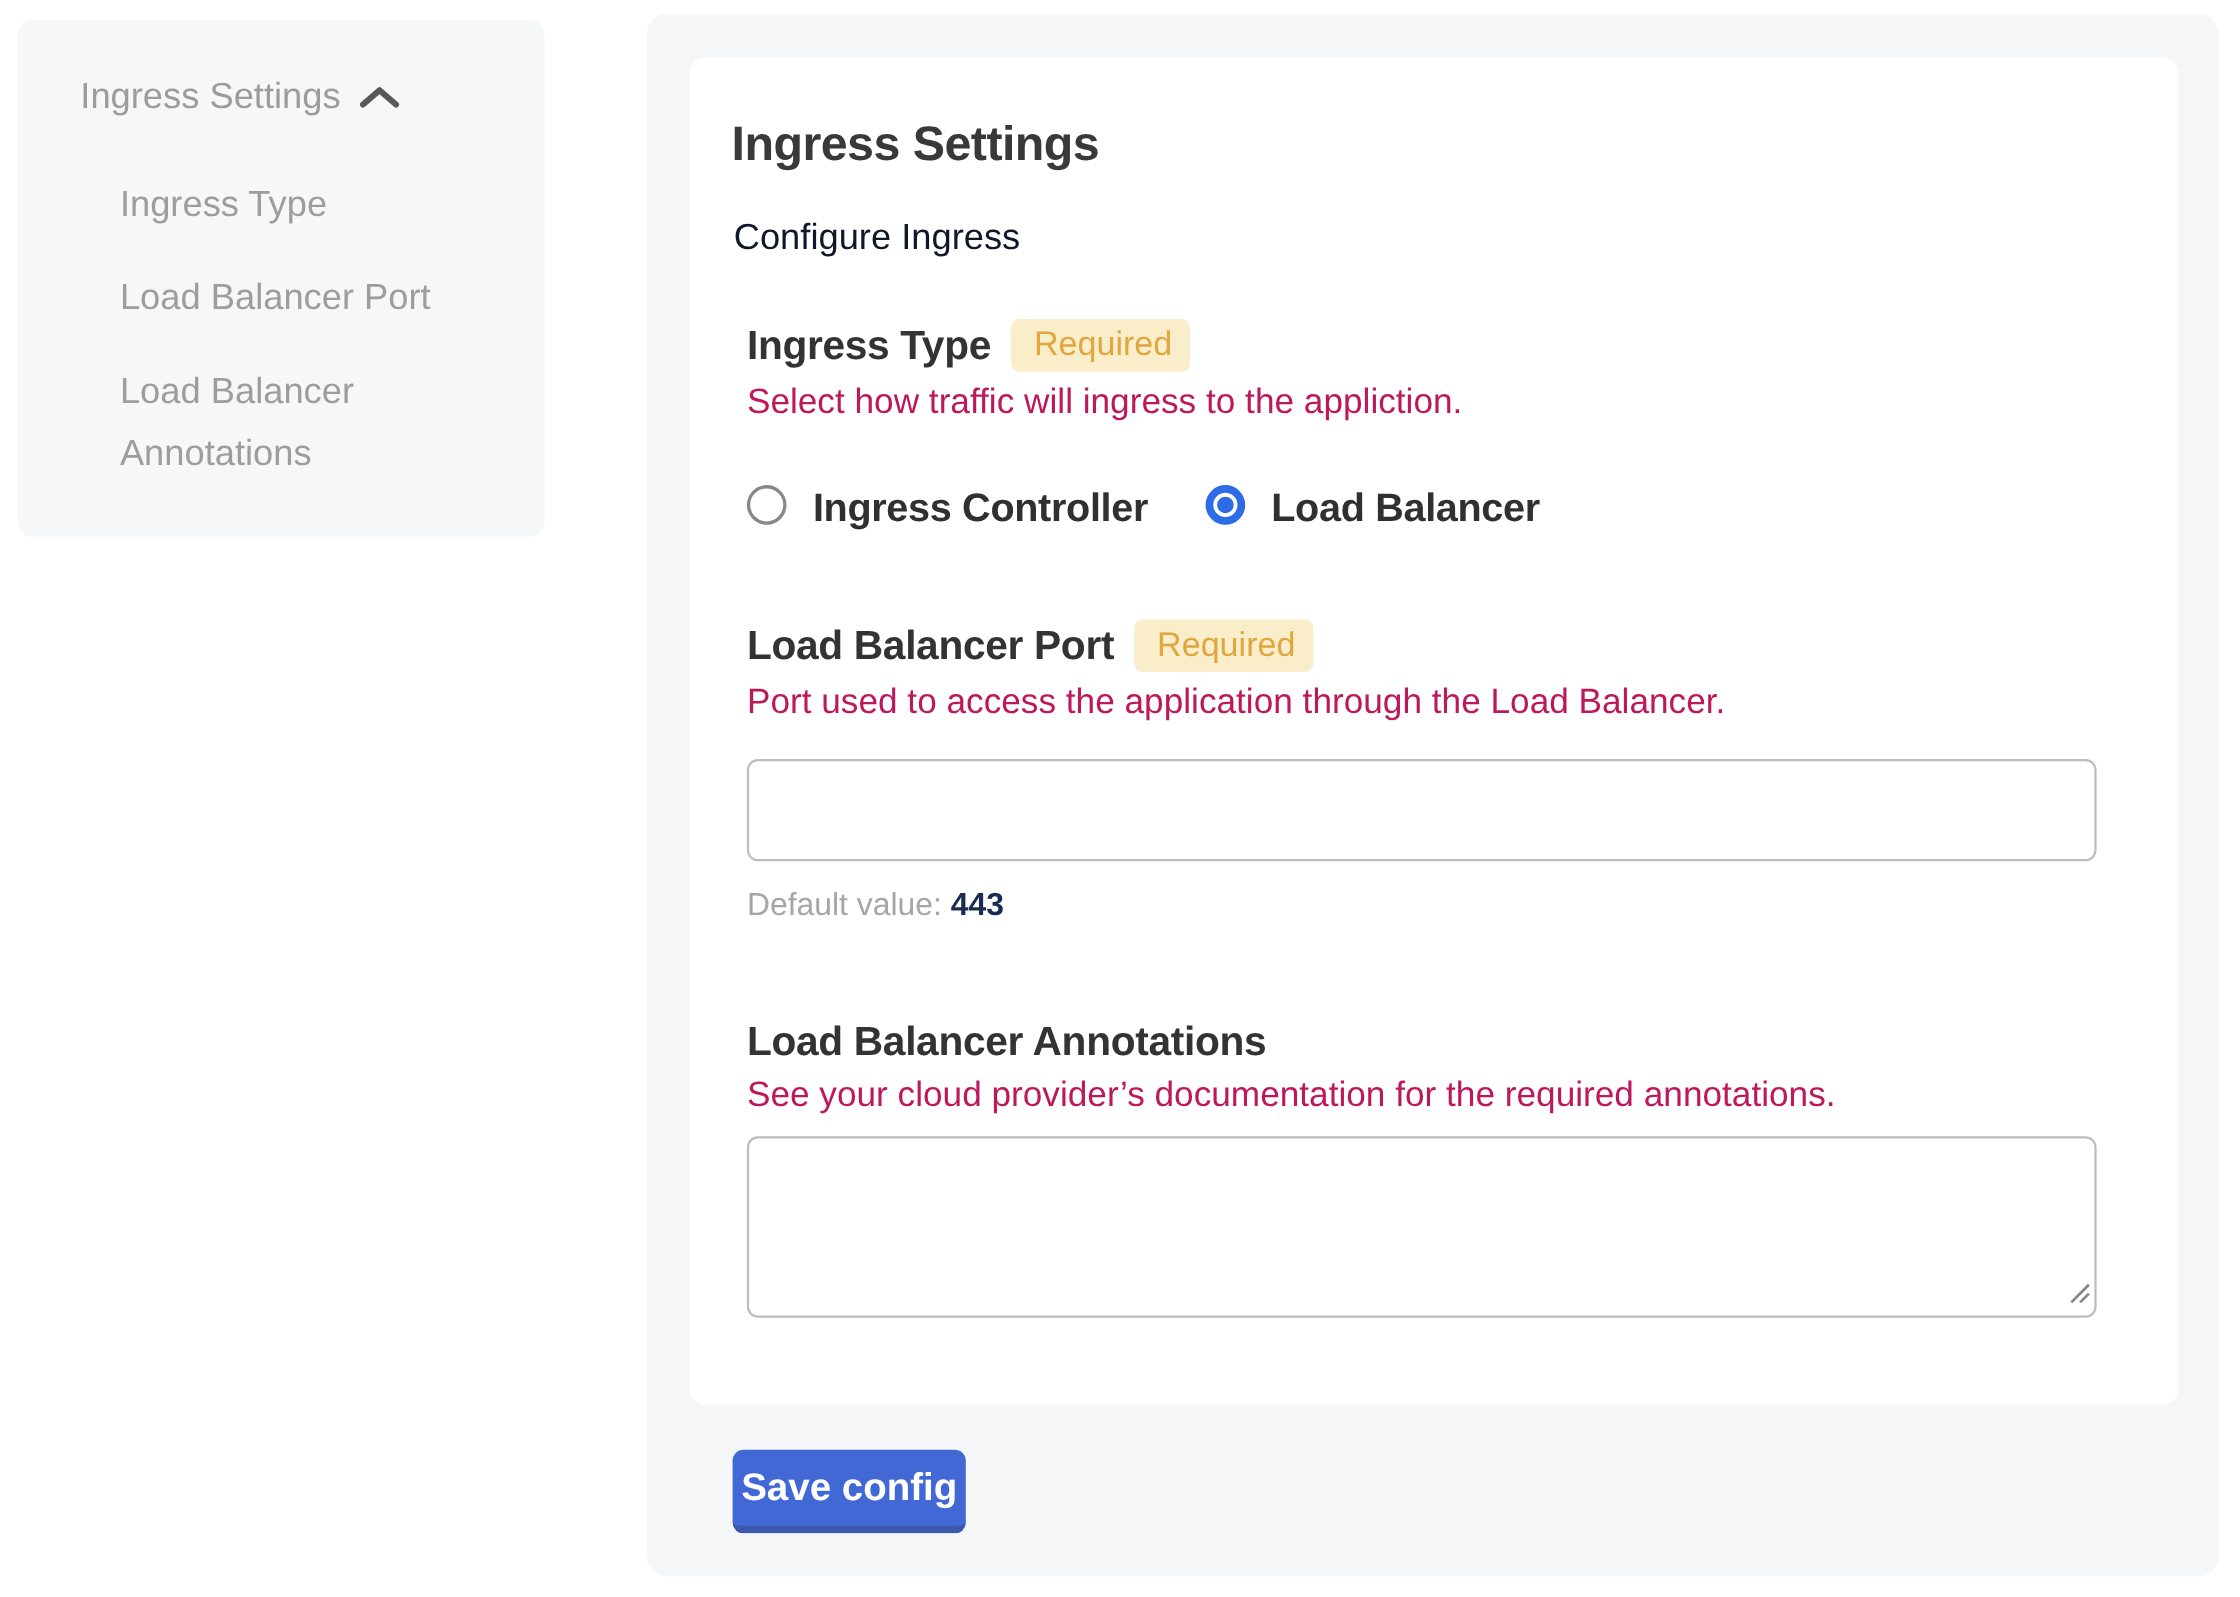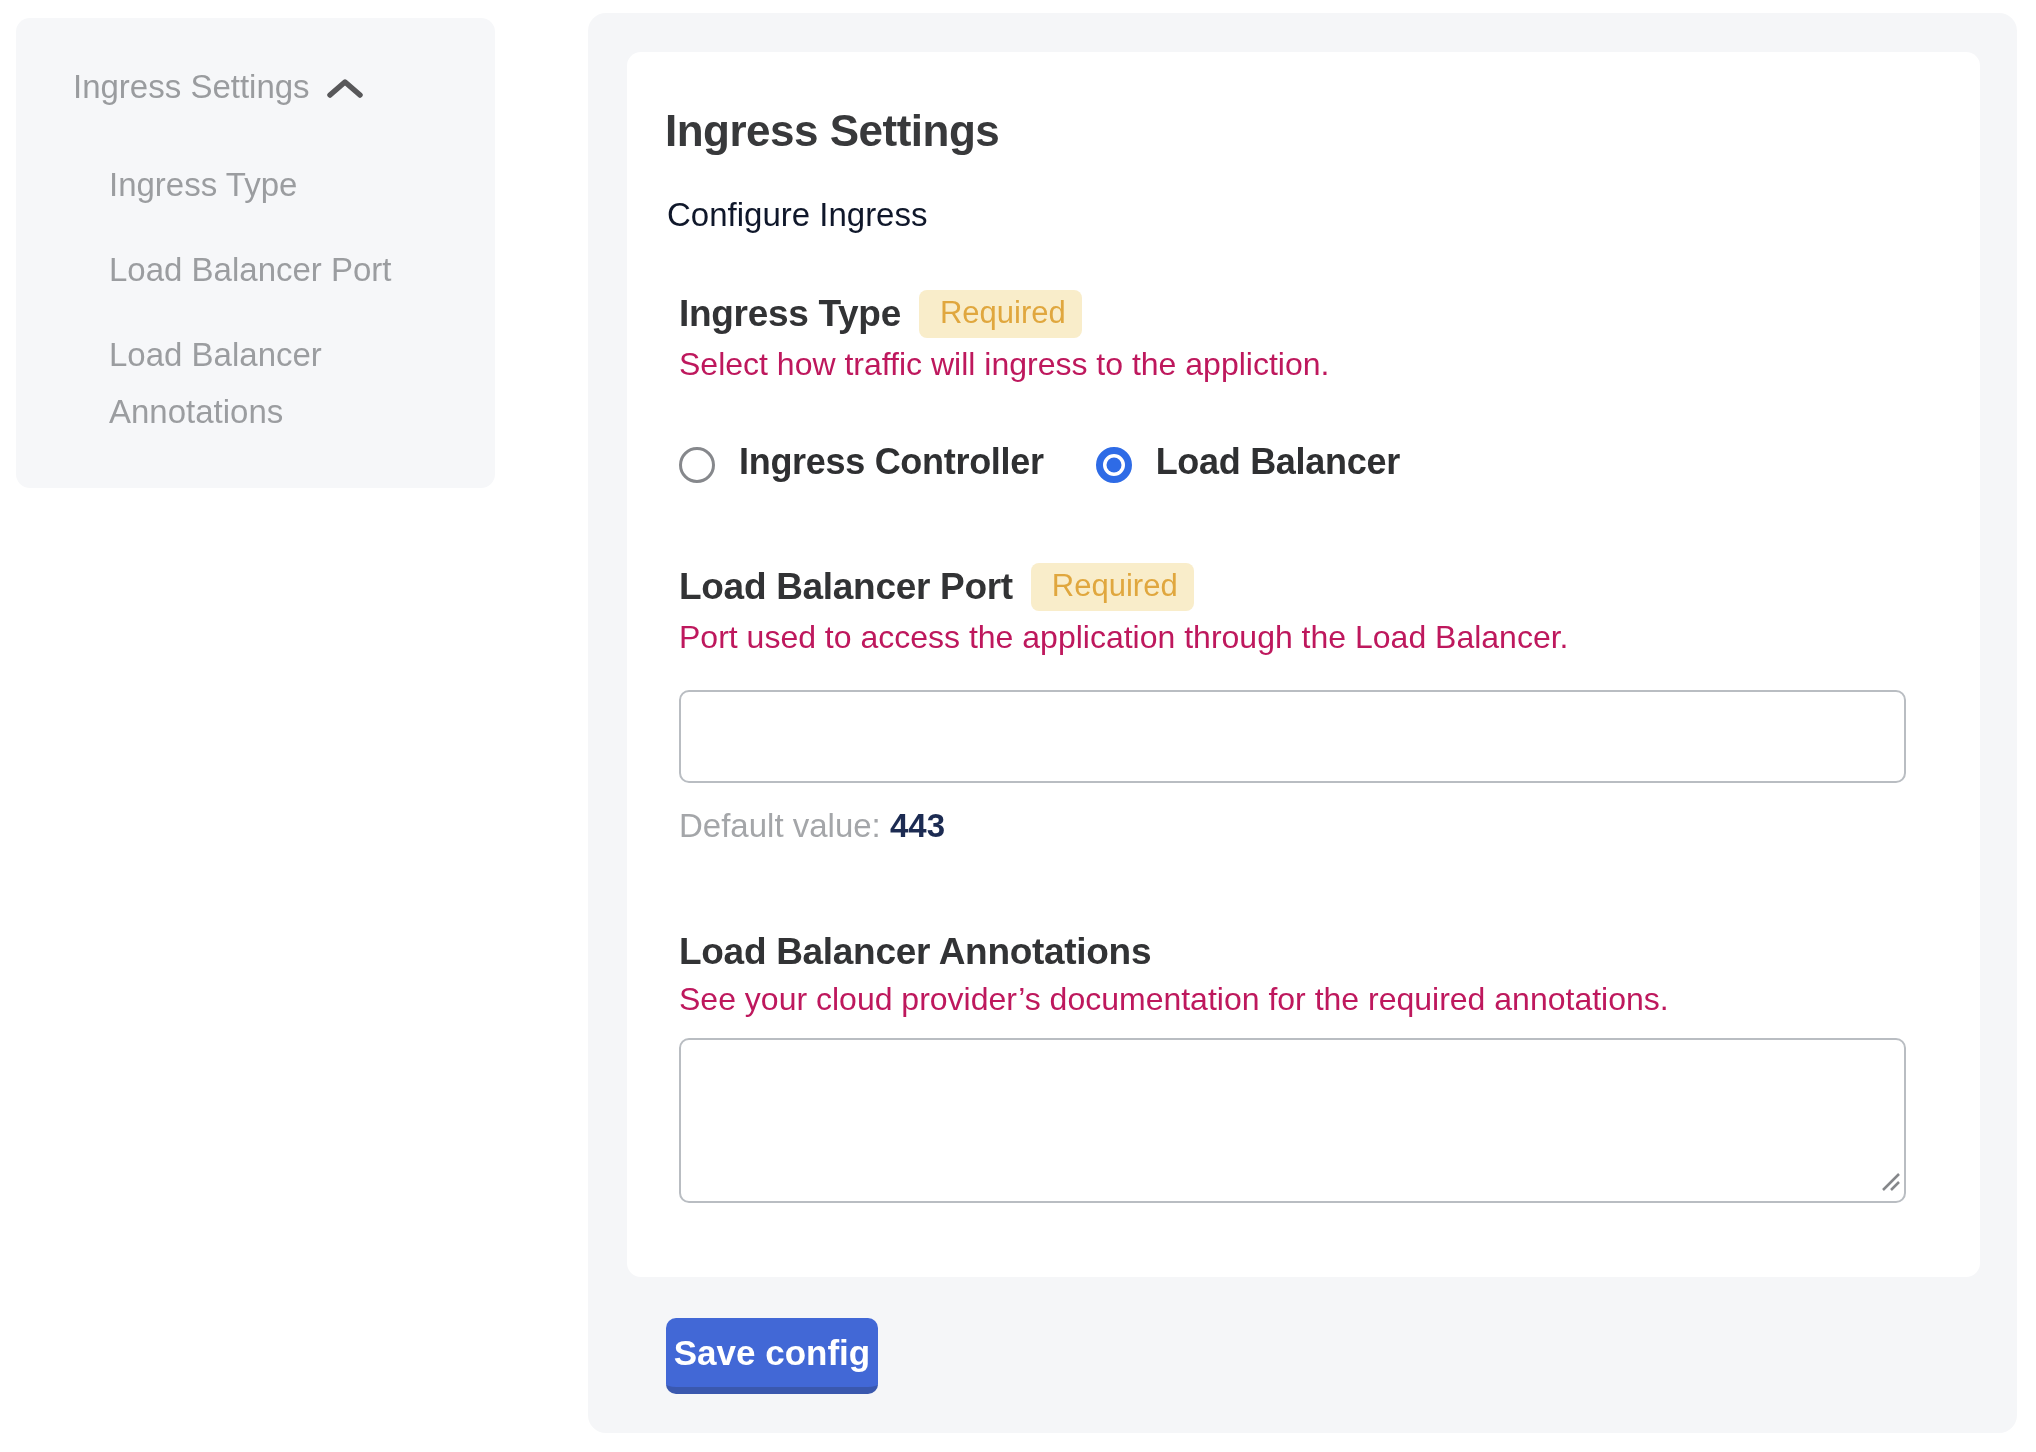--- a/index.html
+++ b/index.html
@@ -79,21 +79,21 @@
     padding: 5px 16px 7px 21px;
     border-radius: 8px;
   }
   .field-desc {
     margin: 8px 0 0 0;
     font-size: 32px; color: #be185d;
   }
 
   
   .radio-row { display: flex; align-items: center; margin-top: 58px; }
-  .radio-option { display: flex; align-items: flex-end; margin-right: 52px; cursor: pointer; }
+  .radio-option { display: flex; align-items: flex-start; margin-right: 52px; cursor: pointer; }
   .radio {
     width: 36px; height: 36px;
     border-radius: 50%;
     border: 3px solid #86888c;
     background: #fff;
     margin-right: 24px;
     flex: none;
   }
   .radio.selected {
     border: 7px solid #2e6be6;
@@ -114,21 +114,21 @@
     display: block;
     width: 1227px; height: 93px;
     margin-top: 34px;
     border: 2px solid #b9bdc2;
     border-radius: 10px;
     background: #fff;
     font-size: 33px; color: #333;
     padding: 0 24px;
     outline: none;
   }
-  .default-line { margin-top: 24px; font-size: 33px; color: #a4a6a9; }
+  .default-line { margin-top: 24px; font-size: 29px; color: #a4a6a9; }
   .default-value { color: #1c2b52; font-weight: 700; }
 
   .field-annotations { margin-top: 86px; }
   .textarea-wrap { position: relative; width: 1227px; margin-top: 20px; }
   .textarea {
     display: block;
     width: 1227px; height: 165px;
     border: 2px solid #b9bdc2;
     border-radius: 10px;
     background: #fff;

